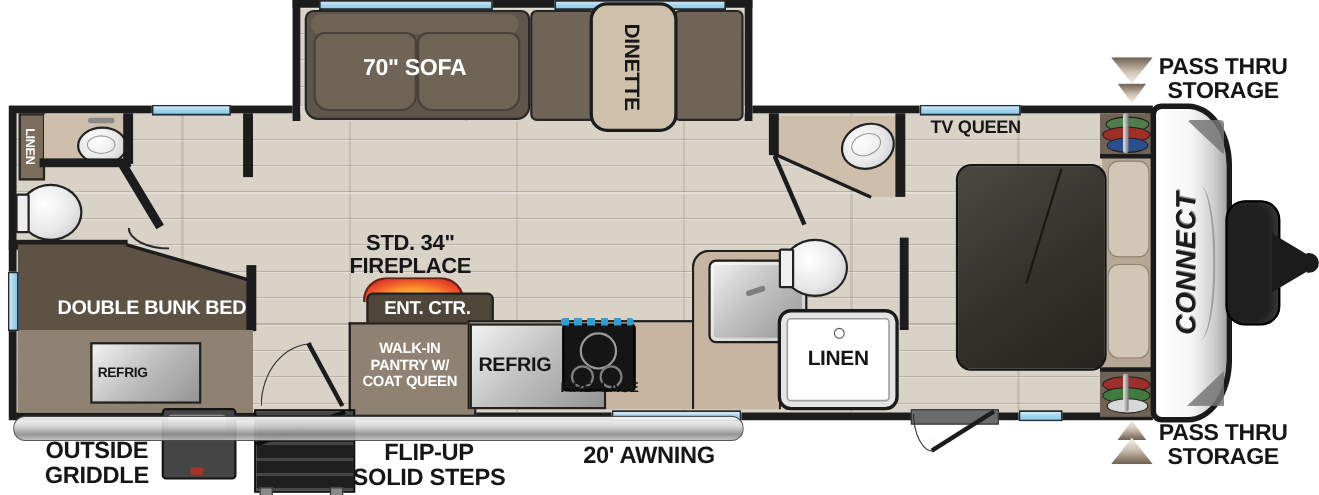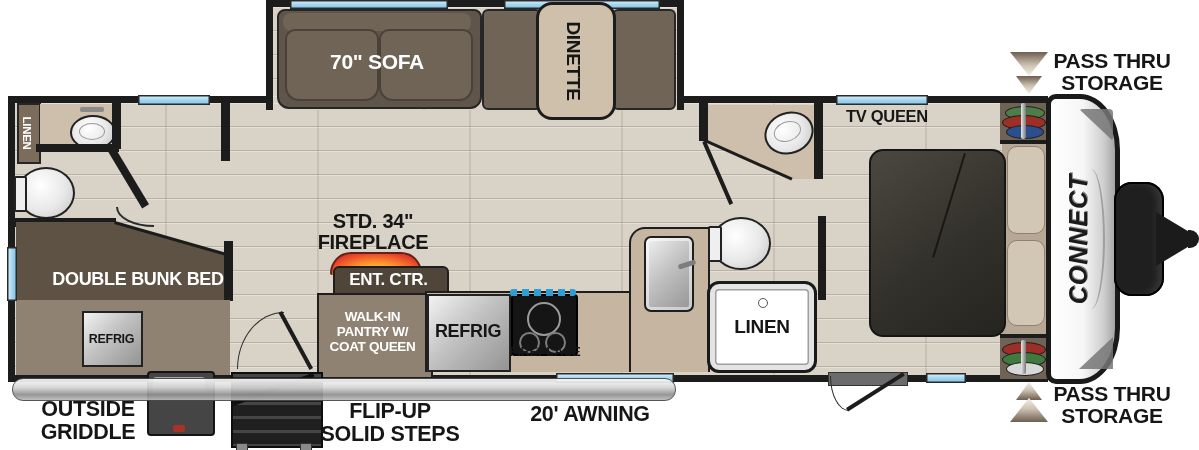--- a/index.html
+++ b/index.html
@@ -15,21 +15,21 @@
   .lbl{position:absolute;font-weight:bold;color:#161616;letter-spacing:-.3px;white-space:nowrap;
        font-family:"Liberation Sans",sans-serif;line-height:1.05;}
   .wlbl{color:#ffffff;}
   .ctr{text-align:center;}
   .win{position:absolute;background:linear-gradient(180deg,#e3f4fc 0%,#9fd4ee 55%,#7fc3e8 100%);
        box-shadow:inset 0 0 0 1.5px #2a2a2a;}
   .winv{background:linear-gradient(90deg,#e3f4fc 0%,#9fd4ee 55%,#7fc3e8 100%);}
   .cab{position:absolute;background:#7c6c5c;border:2px solid #262626;}
   .taupe{position:absolute;background:#8f8273;}
   .counter{position:absolute;background:#c6b5a1;border:2.5px solid #1e1e1e;}
-  .steel{background:linear-gradient(135deg,#f2f2f2 0%,#c2c2c2 45%,#949494 100%);}
+  .steel{background:linear-gradient(135deg,#f2f2f2 0%,#c2c2c2 45%,#949494 100%);padding-left:40px;}
   .oval{position:absolute;border:2.5px solid #222;border-radius:50%;
         background:radial-gradient(circle at 40% 35%,#ffffff 0%,#e8e8e8 55%,#c2c2c2 100%);}
   .disc{position:absolute;border:1.5px solid #20201d;border-radius:50%;}
   .tri-down{position:absolute;background:linear-gradient(180deg,#6e5f4f 0%,#cdc2b2 55%,#f6f1e7 100%);
         clip-path:polygon(50% 100%,0 0,100% 0);filter:drop-shadow(0 0 1px #222);}
   .tri-up{position:absolute;background:linear-gradient(0deg,#6e5f4f 0%,#cdc2b2 55%,#f6f1e7 100%);
         clip-path:polygon(50% 0,0 100%,100% 100%);filter:drop-shadow(0 0 1px #222);}
   .line{position:absolute;background:#1c1c1c;transform-origin:0 0;}
 </style>
 </head>

